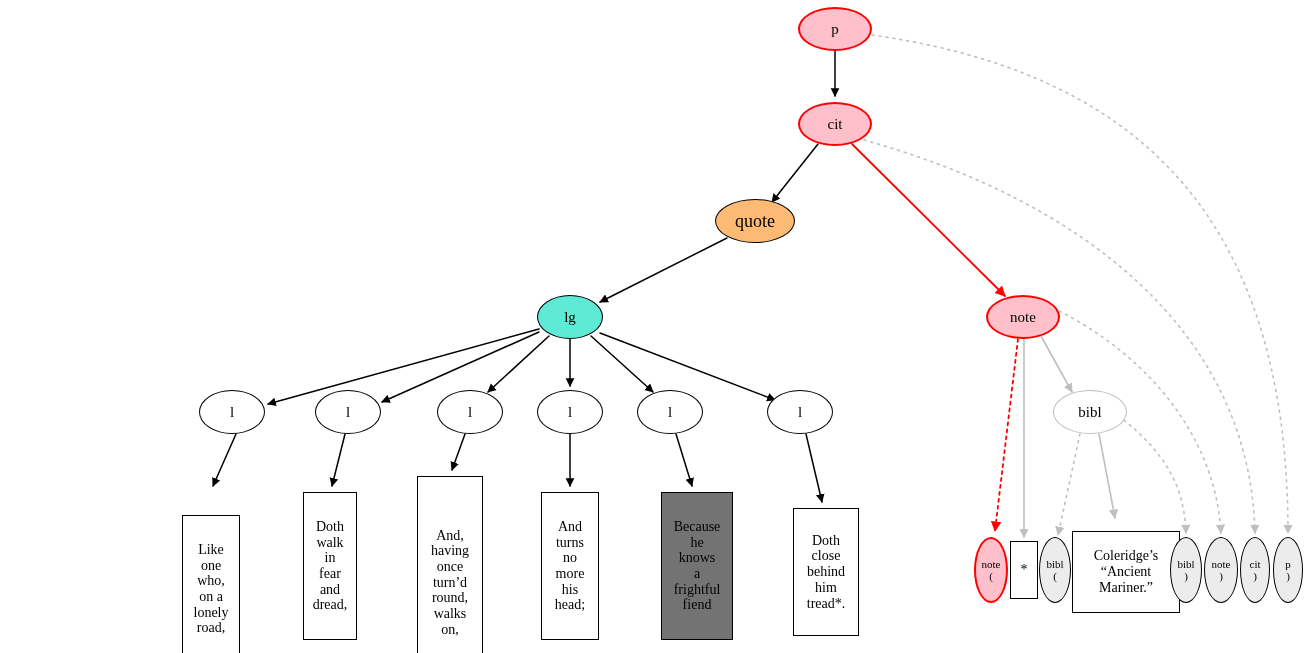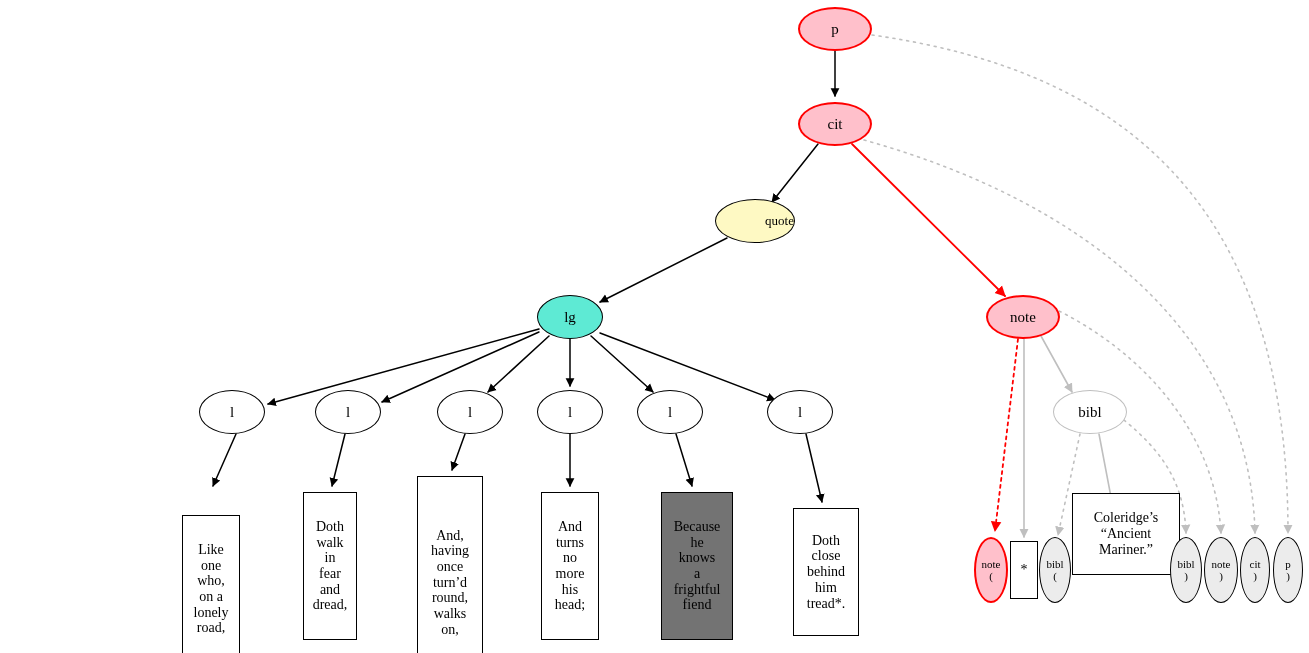--- a/index.html
+++ b/index.html
@@ -85,21 +85,21 @@
         <path d="M1099,434 L1115,518" fill="none" stroke="#bfbfbf" stroke-width="1.6" stroke-linecap="round" marker-end="url(#ah-faded)"></path>
         <path d="M872,35 C1120,70 1288,200 1288,533" fill="none" stroke="#bfbfbf" stroke-width="1.6" stroke-dasharray="2,5" stroke-linecap="round" marker-end="url(#ah-faded)"></path>
         <path d="M864,140 C1080,200 1250,330 1255,533" fill="none" stroke="#bfbfbf" stroke-width="1.6" stroke-dasharray="2,5" stroke-linecap="round" marker-end="url(#ah-faded)"></path>
         <path d="M1053,308 C1140,350 1215,430 1221,533" fill="none" stroke="#bfbfbf" stroke-width="1.6" stroke-dasharray="2,5" stroke-linecap="round" marker-end="url(#ah-faded)"></path>
         <path d="M1124,420 C1160,450 1184,480 1186,533" fill="none" stroke="#bfbfbf" stroke-width="1.6" stroke-dasharray="2,5" stroke-linecap="round" marker-end="url(#ah-faded)"></path>
       </g>
   </svg>
   <div id="node-layer">
       <div class="node ellipse" style="left: 798px; top: 7px; width: 74px; height: 44px; background: rgb(255, 192, 203); border: 2px solid rgb(255, 0, 0); font-size: 15px; color: rgb(0, 0, 0);"><span>p</span></div>
       <div class="node ellipse" style="left: 798px; top: 102px; width: 74px; height: 44px; background: rgb(255, 192, 203); border: 2px solid rgb(255, 0, 0); font-size: 15px; color: rgb(0, 0, 0);"><span>cit</span></div>
-      <div class="node ellipse" style="left: 715px; top: 199px; width: 80px; height: 44px; background: #fef9c3; border: 1.5px solid rgb(0, 0, 0); font-size: 13px; color: rgb(0, 0, 0); justify-content: flex-end;"><span>quote</span></div>
+      <div class="node ellipse" style="left: 715px; top: 199px; width: 80px; height: 44px; background: #fdba74; border: 1.5px solid rgb(0, 0, 0); font-size: 18px; color: rgb(0, 0, 0);"><span>quote</span></div>
       <div class="node ellipse" style="left: 537px; top: 295px; width: 66px; height: 44px; background: #5eead4; border: 1.5px solid rgb(0, 0, 0); font-size: 15px; color: rgb(0, 0, 0);"><span>lg</span></div>
       <div class="node ellipse" style="left: 199px; top: 390px; width: 66px; height: 44px; background: rgb(255, 255, 255); border: 1.5px solid rgb(0, 0, 0); font-size: 15px; color: rgb(0, 0, 0);"><span>l</span></div>
       <div class="node ellipse" style="left: 315px; top: 390px; width: 66px; height: 44px; background: rgb(255, 255, 255); border: 1.5px solid rgb(0, 0, 0); font-size: 15px; color: rgb(0, 0, 0);"><span>l</span></div>
       <div class="node ellipse" style="left: 437px; top: 390px; width: 66px; height: 44px; background: rgb(255, 255, 255); border: 1.5px solid rgb(0, 0, 0); font-size: 15px; color: rgb(0, 0, 0);"><span>l</span></div>
       <div class="node ellipse" style="left: 537px; top: 390px; width: 66px; height: 44px; background: rgb(255, 255, 255); border: 1.5px solid rgb(0, 0, 0); font-size: 15px; color: rgb(0, 0, 0);"><span>l</span></div>
       <div class="node ellipse" style="left: 637px; top: 390px; width: 66px; height: 44px; background: rgb(255, 255, 255); border: 1.5px solid rgb(0, 0, 0); font-size: 15px; color: rgb(0, 0, 0);"><span>l</span></div>
       <div class="node ellipse" style="left: 767px; top: 390px; width: 66px; height: 44px; background: rgb(255, 255, 255); border: 1.5px solid rgb(0, 0, 0); font-size: 15px; color: rgb(0, 0, 0);"><span>l</span></div>
       <div class="node ellipse" style="left: 986px; top: 295px; width: 74px; height: 44px; background: rgb(255, 192, 203); border: 2px solid rgb(255, 0, 0); font-size: 15px; color: rgb(0, 0, 0);"><span>note</span></div>
       <div class="node ellipse" style="left: 1053px; top: 390px; width: 74px; height: 44px; background: rgb(255, 255, 255); border: 1.5px solid rgb(191, 191, 191); font-size: 15px; color: rgb(0, 0, 0);"><span>bibl</span></div>
       <div class="node box" style="left: 182px; top: 492px; width: 58px; height: 148px; background: rgb(255, 255, 255); border: 1.5px solid rgb(0, 0, 0); font-size: 14px; color: rgb(0, 0, 0); margin-top: 23px;"><span>Like
@@ -136,21 +136,21 @@
       <div class="node box" style="left: 793px; top: 508px; width: 66px; height: 128px; background: rgb(255, 255, 255); border: 1.5px solid rgb(0, 0, 0); font-size: 14px; color: rgb(0, 0, 0);"><span>Doth
 close
 behind
 him
 tread*.</span></div>
       <div class="node ellipse" style="left: 974px; top: 537px; width: 34px; height: 66px; background: rgb(255, 192, 203); border: 2px solid rgb(255, 0, 0); font-size: 11px; color: rgb(0, 0, 0);"><span>note
 (</span></div>
       <div class="node box" style="left: 1010px; top: 541px; width: 28px; height: 58px; background: rgb(255, 255, 255); border: 1.5px solid rgb(0, 0, 0); font-size: 14px; color: rgb(0, 0, 0);"><span>*</span></div>
       <div class="node ellipse" style="left: 1039px; top: 537px; width: 32px; height: 66px; background: rgb(236, 236, 236); border: 1.5px solid rgb(0, 0, 0); font-size: 11px; color: rgb(0, 0, 0);"><span>bibl
 (</span></div>
-      <div class="node box" style="left: 1072px; top: 493px; width: 108px; height: 82px; background: rgb(255, 255, 255); border: 1.5px solid rgb(0, 0, 0); font-size: 14px; color: rgb(0, 0, 0);"><span>Coleridge’s
+      <div class="node box" style="left: 1072px; top: 531px; width: 108px; height: 82px; background: rgb(255, 255, 255); border: 1.5px solid rgb(0, 0, 0); font-size: 14px; color: rgb(0, 0, 0);"><span>Coleridge’s
 “Ancient
 Mariner.”</span></div>
       <div class="node ellipse" style="left: 1170px; top: 537px; width: 32px; height: 66px; background: rgb(236, 236, 236); border: 1.5px solid rgb(0, 0, 0); font-size: 11px; color: rgb(0, 0, 0);"><span>bibl
 )</span></div>
       <div class="node ellipse" style="left: 1204px; top: 537px; width: 34px; height: 66px; background: rgb(236, 236, 236); border: 1.5px solid rgb(0, 0, 0); font-size: 11px; color: rgb(0, 0, 0);"><span>note
 )</span></div>
       <div class="node ellipse" style="left: 1240px; top: 537px; width: 30px; height: 66px; background: rgb(236, 236, 236); border: 1.5px solid rgb(0, 0, 0); font-size: 11px; color: rgb(0, 0, 0);"><span>cit
 )</span></div>
       <div class="node ellipse" style="left: 1273px; top: 537px; width: 30px; height: 66px; background: rgb(236, 236, 236); border: 1.5px solid rgb(0, 0, 0); font-size: 11px; color: rgb(0, 0, 0);"><span>p
 )</span></div>

